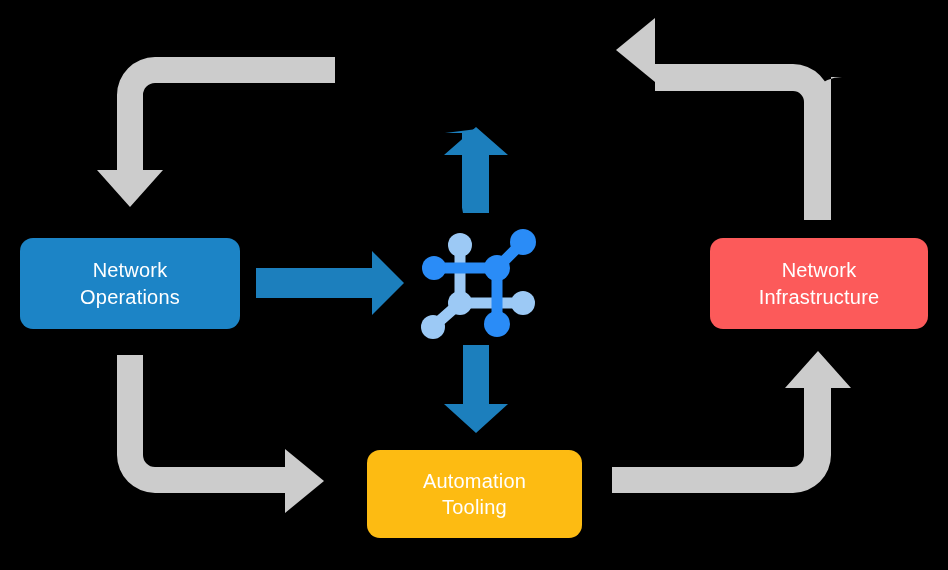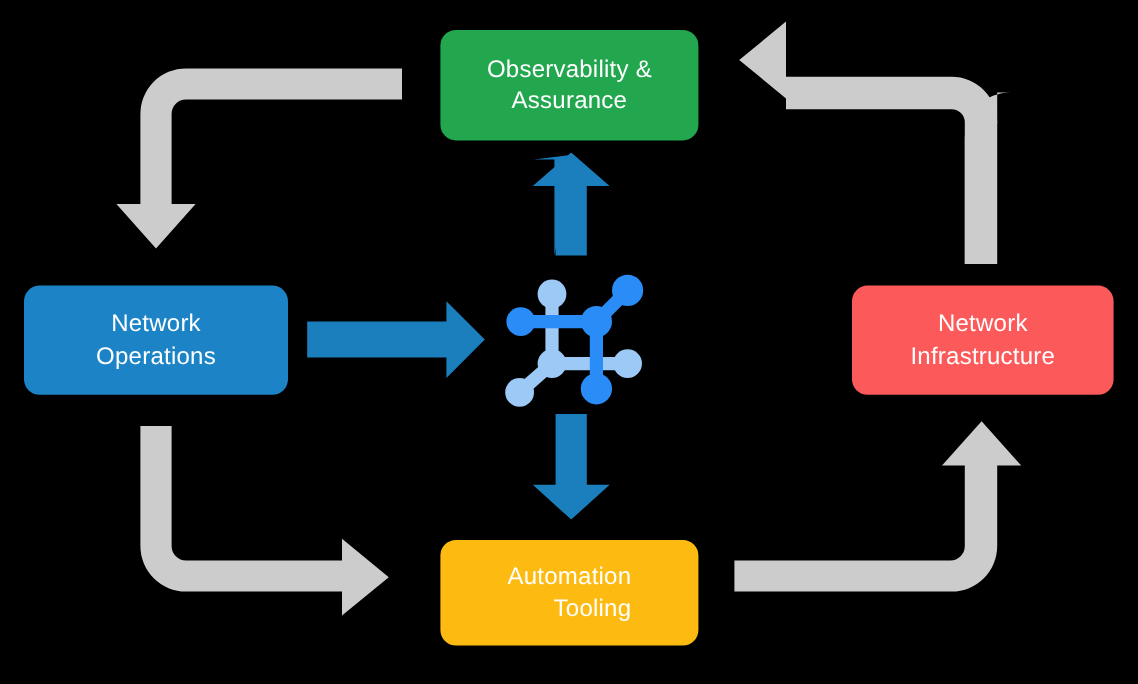--- a/index.html
+++ b/index.html
@@ -179,25 +179,23 @@
       <circle cx="433" cy="327" r="12" fill="#9cc9f5"></circle>
       <circle cx="523" cy="303" r="12" fill="#9cc9f5"></circle>
 
       <circle cx="434" cy="268" r="12" fill="#2a8cf7"></circle>
       <circle cx="497" cy="268" r="13" fill="#2a8cf7"></circle>
       <circle cx="523" cy="242" r="13" fill="#2a8cf7"></circle>
       <circle cx="497" cy="324" r="13" fill="#2a8cf7"></circle>
     </g>
   </svg>
 
-  <div class="node-box" id="box-observability" style="background: rgb(34, 167, 79); color: rgb(255, 255, 255);">Observability &amp;
-Assurance</div>
 
   <div class="node-box" id="box-network-operations" style="background: rgb(28, 132, 198); color: rgb(255, 255, 255);">Network
 Operations</div>
 
   <div class="node-box" id="box-network-infrastructure" style="background: rgb(252, 90, 90); color: rgb(255, 255, 255);">Network
 Infrastructure</div>
 
-  <div class="node-box" id="box-automation-tooling" style="background: rgb(253, 187, 18); color: rgb(255, 255, 255); text-align: right;">Automation
+  <div class="node-box" id="box-automation-tooling" style="background: rgb(253, 187, 18); color: rgb(255, 255, 255);">Automation
 Tooling</div>
 
 </div>
 
 </body></html>

